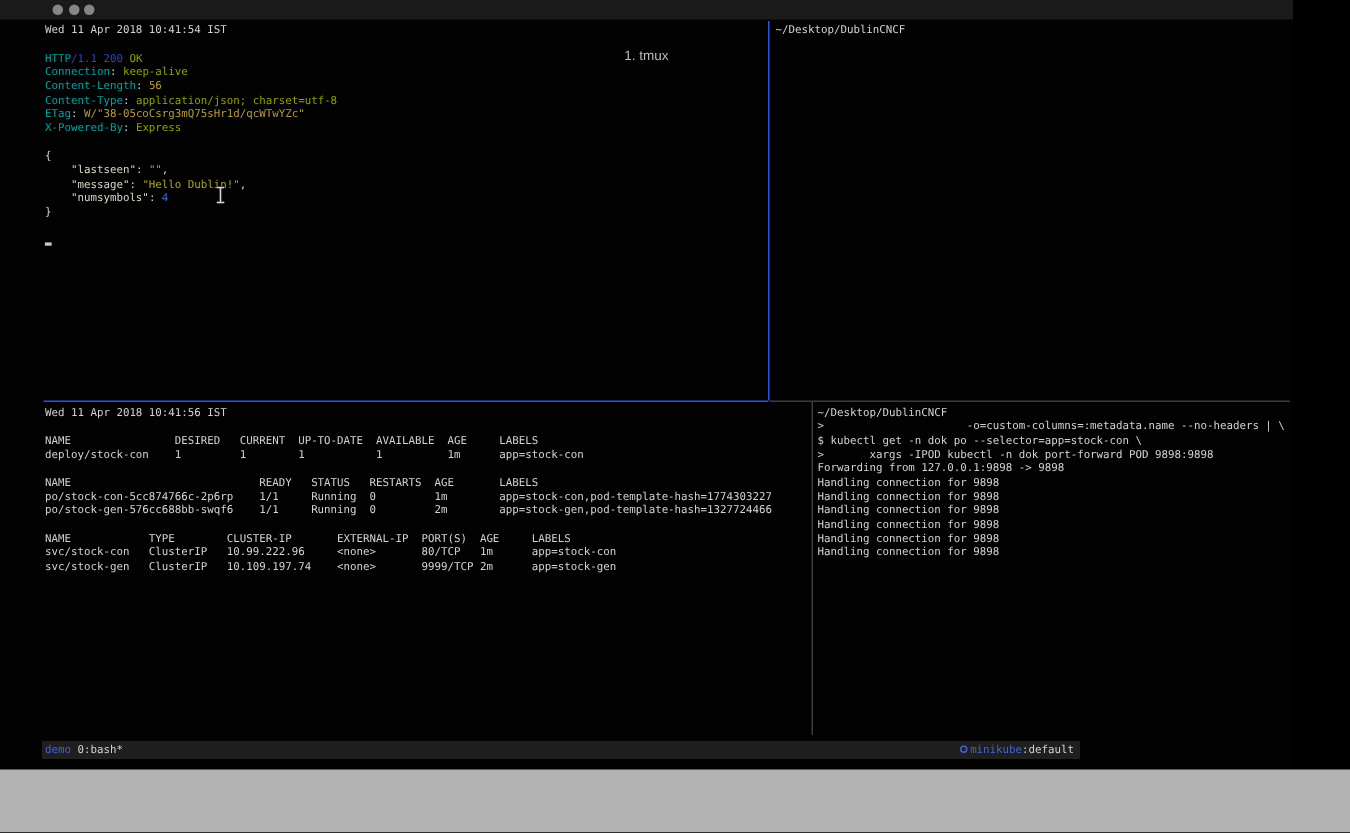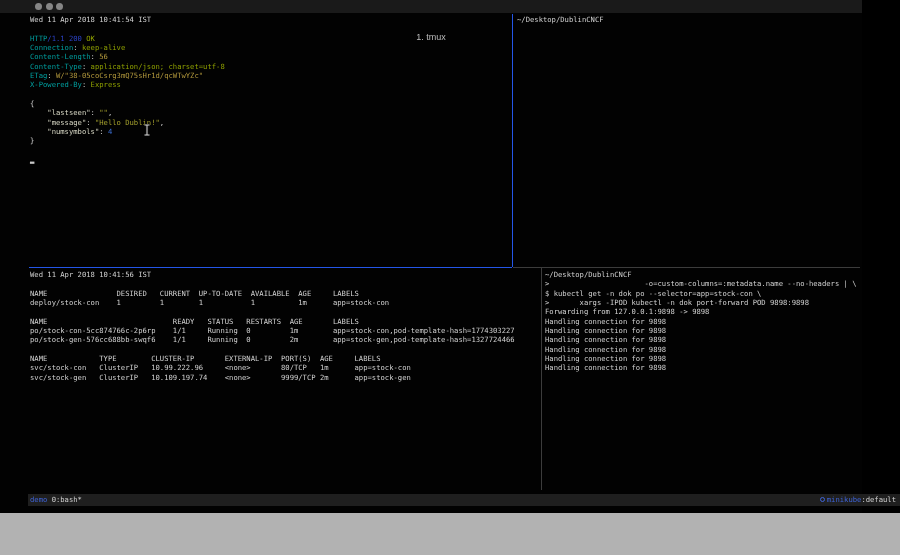--- a/index.html
+++ b/index.html
@@ -33,21 +33,21 @@
   .c-fg{color:var(--fg);}
   .c-cyan{color:var(--cyan);}
   .c-blue{color:var(--blue);margin-top:43px;}
   .c-green{color:var(--green);}
   .c-yellow{color:var(--yellow);}
   .c-key{color:var(--key);}
   .c-olive{color:var(--olive);}
   .c-num{color:var(--num);}
   .c-cursor{color:#c9c9c9;}
 
-  .statusbar{position:absolute;left:28px;top:494px;width:872px;height:12px;
+  .statusbar{position:absolute;left:28px;top:494px;width:692px;height:12px;
     background:var(--statusbar_bg);font-size:7.2px;line-height:12px;white-space:pre;}
   .sb-left{position:absolute;left:2px;top:0;}
   .sb-right{position:absolute;right:4px;top:0;}
   .sb-blue{color:var(--status_blue);}
   .sb-fg{color:var(--fg);}
   .helm-dot{display:inline-block;width:5px;height:5px;border:1px solid var(--status_blue);
     border-radius:50%;margin-right:2px;vertical-align:middle;position:relative;top:-0.5px;}
 
   .mouse-cursor{position:absolute;left:143px;top:124px;width:8px;height:12px;}
 </style>

